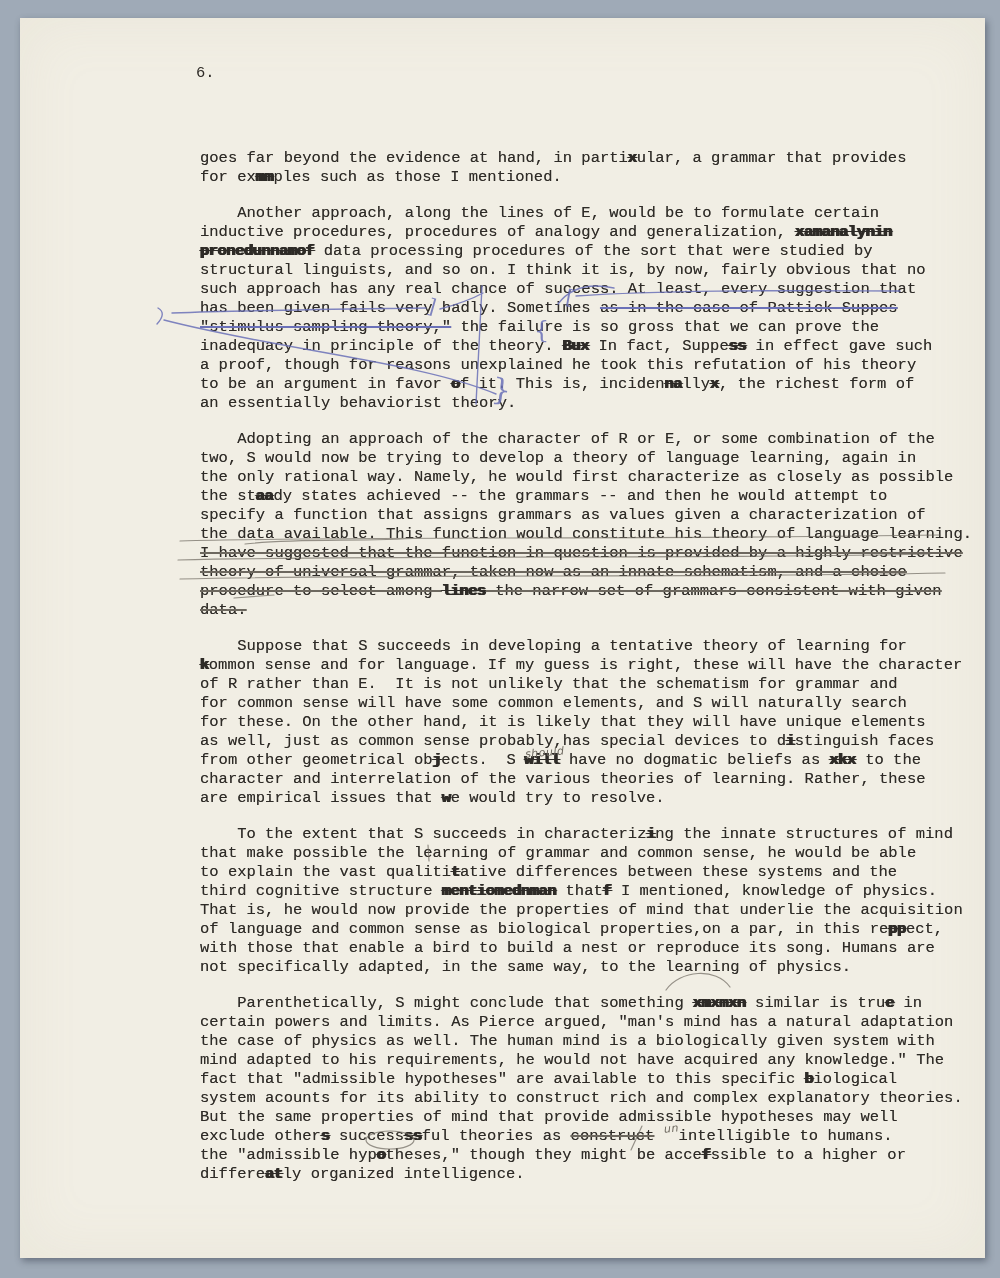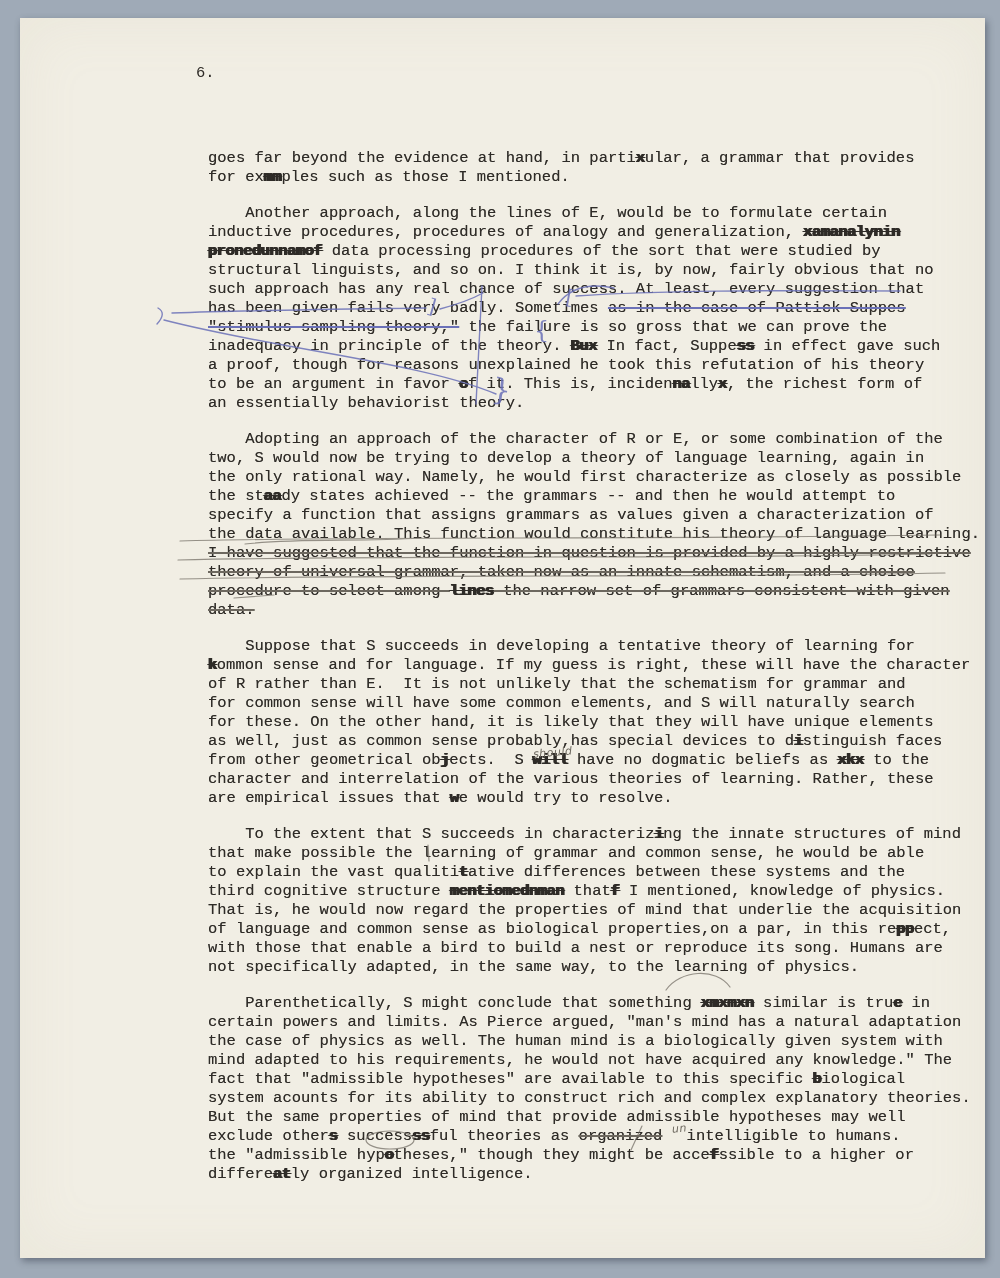--- a/index.html
+++ b/index.html
@@ -15,21 +15,21 @@
   }
   .pagenum{
     position:absolute;left:176px;top:46px;
     font-size:15.5px;color:var(--ink,#2e2b27);
   }
   .typed{
     position:absolute;left:176px;top:131px;width:800px;
     font-size:15.5px;line-height:19px;color:var(--ink,#2e2b27);
     text-shadow:0 0 .4px rgba(42,38,32,.55);
   }
-  .para{margin:0 0 17px 12px;}
+  .para{margin:0 0 17px 4px;}
   .line{white-space:pre;height:19px;}
   
   .ot{
     font-weight:700;letter-spacing:-.5px;
     text-decoration:line-through;text-decoration-thickness:1px;
     text-shadow:.7px 0 currentColor,-.7px 0 currentColor;
   }
   
   .xp{
     text-decoration:line-through;
@@ -103,34 +103,34 @@
           <div class="line">as well, just as common sense probably,has special devices to d<span class="ot">i</span>stinguish faces</div>
           <div class="line">from other geometrical ob<span class="ot">j</span>ects.  S <span class="hwo">should</span><span class="ot">will</span> have no dogmatic beliefs as <span class="ot">xkx</span> to the</div>
           <div class="line">character and interrelation of the various theories of learning. Rather, these</div>
           <div class="line">are empirical issues that <span class="ot">w</span>e would try to resolve.</div>
         </div>
         <div class="para">
           <div class="line">    To the extent that S succeeds in characteriz<span class="ot">i</span>ng the innate structures of mind</div>
           <div class="line">that make possible the learning of grammar and common sense, he would be able</div>
           <div class="line">to explain the vast qualiti<span class="ot">t</span>ative differences between these systems and the</div>
           <div class="line">third cognitive structure <span class="ot">mentiomednman</span> that<span class="ot">f</span> I mentioned, knowledge of physics.</div>
-          <div class="line">That is, he would now regard the properties of mind that underlie the acquisition</div>
+          <div class="line">That is, he would now provide the properties of mind that underlie the acquisition</div>
           <div class="line">of language and common sense as biological properties,on a par, in this re<span class="ot">pp</span>ect,</div>
           <div class="line">with those that enable a bird to build a nest or reproduce its song. Humans are</div>
           <div class="line">not specifically adapted, in the same way, to the learning of physics.</div>
         </div>
         <div class="para">
           <div class="line">    Parenthetically, S might conclude that something <span class="ot">xmxmxn</span> similar is tru<span class="ot">e</span> in</div>
           <div class="line">certain powers and limits. As Pierce argued, "man's mind has a natural adaptation</div>
           <div class="line">the case of physics as well. The human mind is a biologically given system with</div>
           <div class="line">mind adapted to his requirements, he would not have acquired any knowledge." The</div>
           <div class="line">fact that "admissible hypotheses" are available to this specific <span class="ot">b</span>iological</div>
           <div class="line">system acounts for its ability to construct rich and complex explanatory theories.</div>
           <div class="line">But the same properties of mind that provide admissible hypotheses may well</div>
-          <div class="line">exclude other<span class="ot">s</span> success<span class="ot">ss</span>ful theories as <span class="xp">organized</span> <span class="hw">un</span>intelligible to humans.</div>
+          <div class="line">exclude other<span class="ot">s</span> success<span class="ot">ss</span>ful theories as <span class="xp">construct</span> <span class="hw">un</span>intelligible to humans.</div>
           <div class="line">the "admissible hyp<span class="ot">o</span>theses," though they might be acce<span class="ot">f</span>ssible to a higher or</div>
           <div class="line">differe<span class="ot">at</span>ly organized intelligence.</div>
         </div>
       </div>
   </div>
 
   <svg class="marks" width="1000" height="1278" viewBox="0 0 1000 1278">
     <g stroke="#6b71b8" stroke-width="1.4" fill="none" stroke-linecap="round" opacity="0.85">
       <path d="M482,286 C480,325 478,365 476,404"></path>
       <path d="M558,304 C570,288 590,283 614,288"></path>

